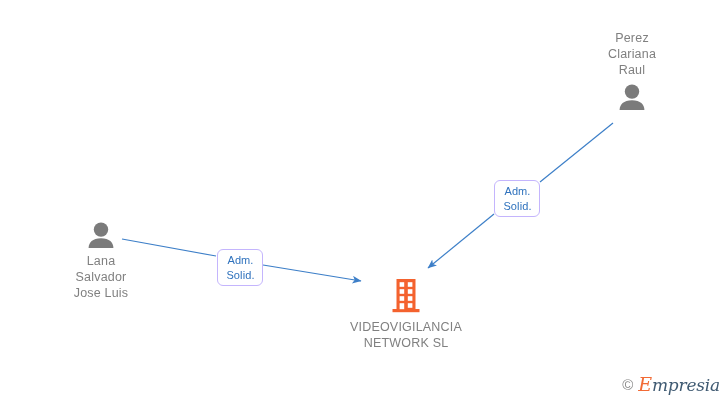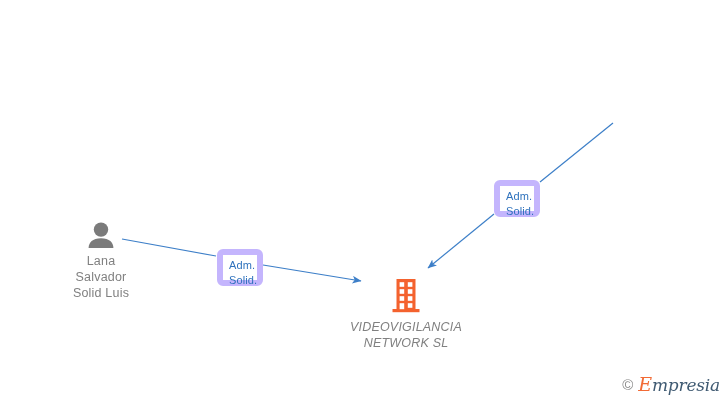--- a/index.html
+++ b/index.html
@@ -49,21 +49,21 @@
   .person-top .node-label { margin-bottom: 6px; }
   
   .person-bottom .node-label { margin-top: 5px; }
   .company .node-label { margin-top: 6px; }
 
   
   .edge-label {
     position: absolute;
     box-sizing: border-box;
     background: #ffffff;
-    border: 6px solid #c4b5fd;
+    border: 1px solid #c4b5fd;
     border-radius: 6px;
     color: #2f72bd;
     font-size: 11px;
     line-height: 15px;
     text-align: center;
     padding: 3px 5px 3px 6px;
     white-space: pre-line;
     letter-spacing: 0.1px;
   }
 
@@ -111,34 +111,45 @@
       <line x1="122" y1="239" x2="216" y2="256" stroke="#3d7fc8" stroke-width="1.2"></line>
       <line x1="263" y1="265" x2="361" y2="281" stroke="#3d7fc8" stroke-width="1.2" marker-end="url(#arrow-blue)"></line>
     </g>
 
     <g>
       <line x1="613" y1="123" x2="540" y2="182" stroke="#3d7fc8" stroke-width="1.2"></line>
       <line x1="494" y1="214" x2="428" y2="268" stroke="#3d7fc8" stroke-width="1.2" marker-end="url(#arrow-blue)"></line>
     </g>
   </svg>
 
+  <div class="node person-top" style="left:586px; top:30px; width:92px;">
+    <span class="node-label">Perez
+Clariana
+Raul</span>
+    <span class="node-icon">
+      <svg width="34" height="26" viewBox="0 0 34 26" xmlns="http://www.w3.org/2000/svg">
+        <circle cx="17" cy="7.6" r="7.2" fill="#7b7b7b"></circle>
+        <path d="M17 16.2 C8.6 16.2 4.6 20.6 4.6 26 L29.4 26 C29.4 20.6 25.4 16.2 17 16.2 Z" fill="#7b7b7b"></path>
+      </svg>
+    </span>
+  </div>
 
   <div class="node person-bottom" style="left:55px; top:222px; width:92px;">
     <span class="node-icon">
       <svg width="34" height="26" viewBox="0 0 34 26" xmlns="http://www.w3.org/2000/svg">
         <circle cx="17" cy="7.6" r="7.2" fill="#7b7b7b"></circle>
         <path d="M17 16.2 C8.6 16.2 4.6 20.6 4.6 26 L29.4 26 C29.4 20.6 25.4 16.2 17 16.2 Z" fill="#7b7b7b"></path>
       </svg>
     </span>
     <span class="node-label">Lana
 Salvador
-Solid Luis</span>
+Jose Luis</span>
   </div>
 
-  <div class="node company" style="left:323px; top:277px; width:166px;font-style:italic;">
+  <div class="node company" style="left:323px; top:277px; width:166px;">
     <span class="node-icon">
       <svg width="30" height="36" viewBox="0 0 30 36" xmlns="http://www.w3.org/2000/svg">
 
         <rect x="5.5" y="2" width="19" height="31" fill="#f4622e"></rect>
 
         <rect x="1.5" y="32" width="27" height="3.2" fill="#f4622e"></rect>
 
         <rect x="8.6" y="5.2" width="4.6" height="4.6" fill="#ffffff"></rect>
         <rect x="16.8" y="5.2" width="4.6" height="4.6" fill="#ffffff"></rect>
         <rect x="8.6" y="12.2" width="4.6" height="4.6" fill="#ffffff"></rect>

